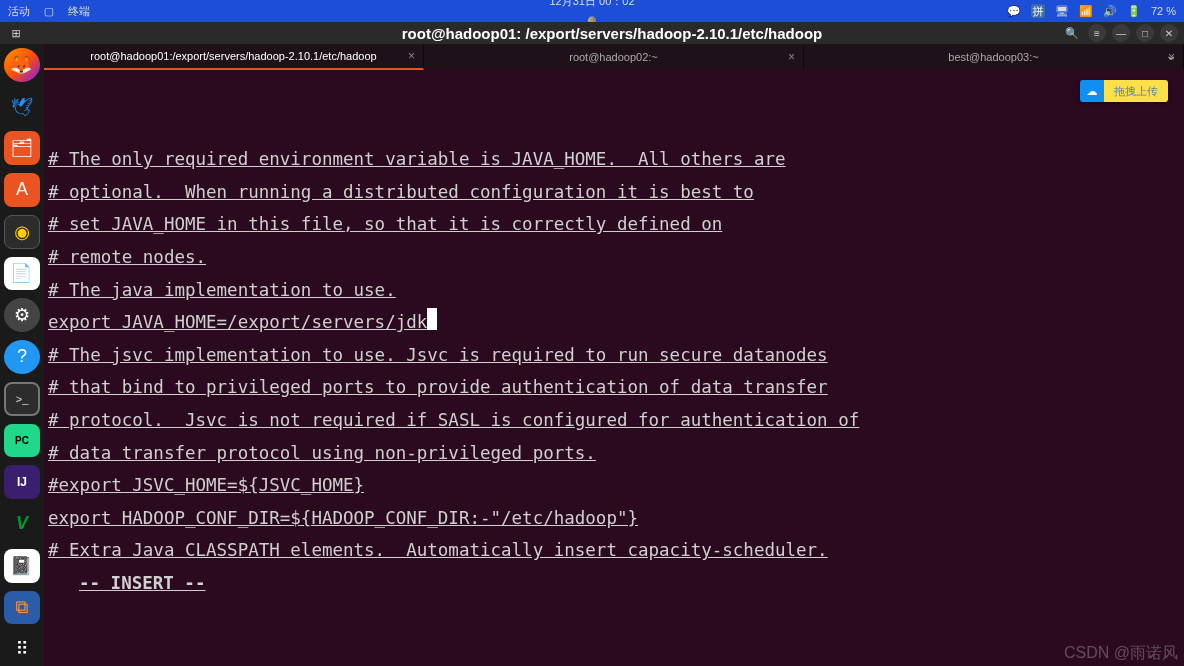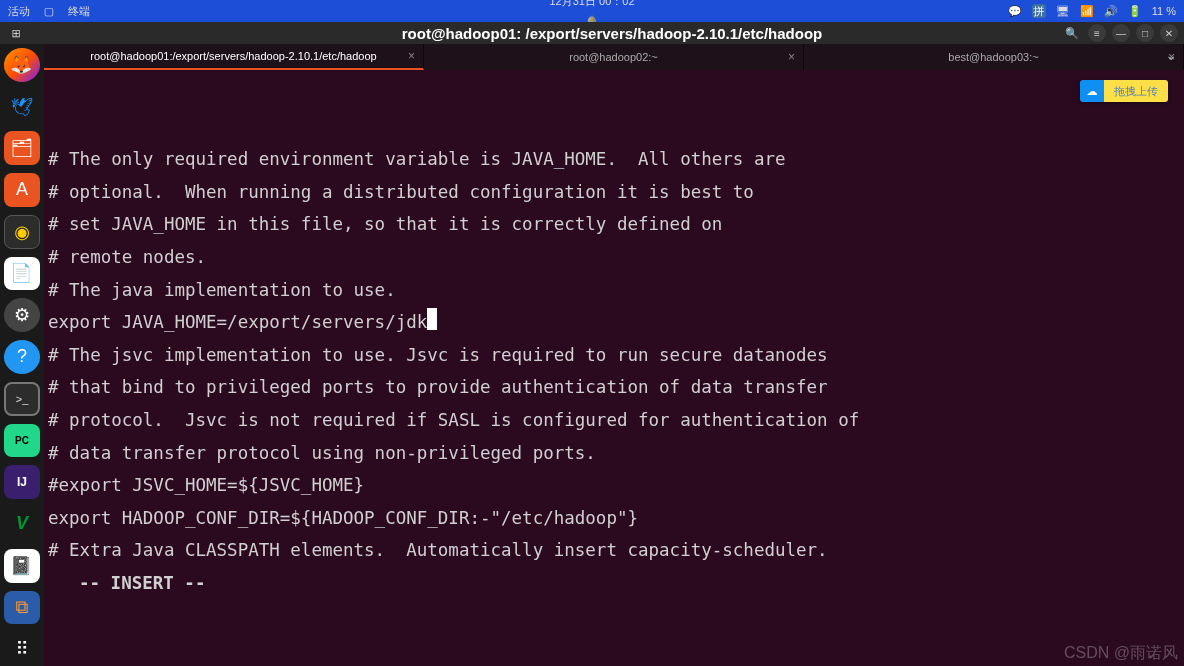--- a/index.html
+++ b/index.html
@@ -190,21 +190,21 @@
       flex: 1;
       padding: 8px 4px;
       font-family: 'DejaVu Sans Mono', monospace;
       font-size: 17.5px;
       line-height: 32.6px;
       color: #d0d0d0;
       white-space: pre;
       overflow: hidden;
       position: relative;
     }
-    .term-line { white-space: pre; }
+    .term-line { white-space: pre; text-decoration: underline; }
     .cursor-block {
       display: inline-block;
       width: 10px;
       height: 22px;
       background: #fff;
       vertical-align: text-bottom;
       margin-bottom: 2px;
     }
     .status-line {
       font-weight: bold;
@@ -258,21 +258,21 @@
     <span>12月31日 00：02</span>
     <span class="tray-icon bell-icon">🔔</span>
   </div>
   <div class="top-right">
     <span class="tray-icon" style="color:#4fc3f7">💬</span>
     <span class="tray-icon" style="background:#3a6ea5;color:#fff;border-radius:3px;padding:0 2px;">拼</span>
     <span class="tray-icon">🖥</span>
     <span class="tray-icon">📶</span>
     <span class="tray-icon">🔊</span>
     <span class="tray-icon">🔋</span>
-    <span>11 %</span>
+    <span>72 %</span>
   </div>
 </div>
 
 <div class="window-titlebar">
   <div class="titlebar-left">
     <span class="search-btn">⊞</span>
   </div>
   <div class="titlebar-title">root@hadoop01: /export/servers/hadoop-2.10.1/etc/hadoop</div>
   <div class="titlebar-right">
     <span class="search-btn">🔍</span>

